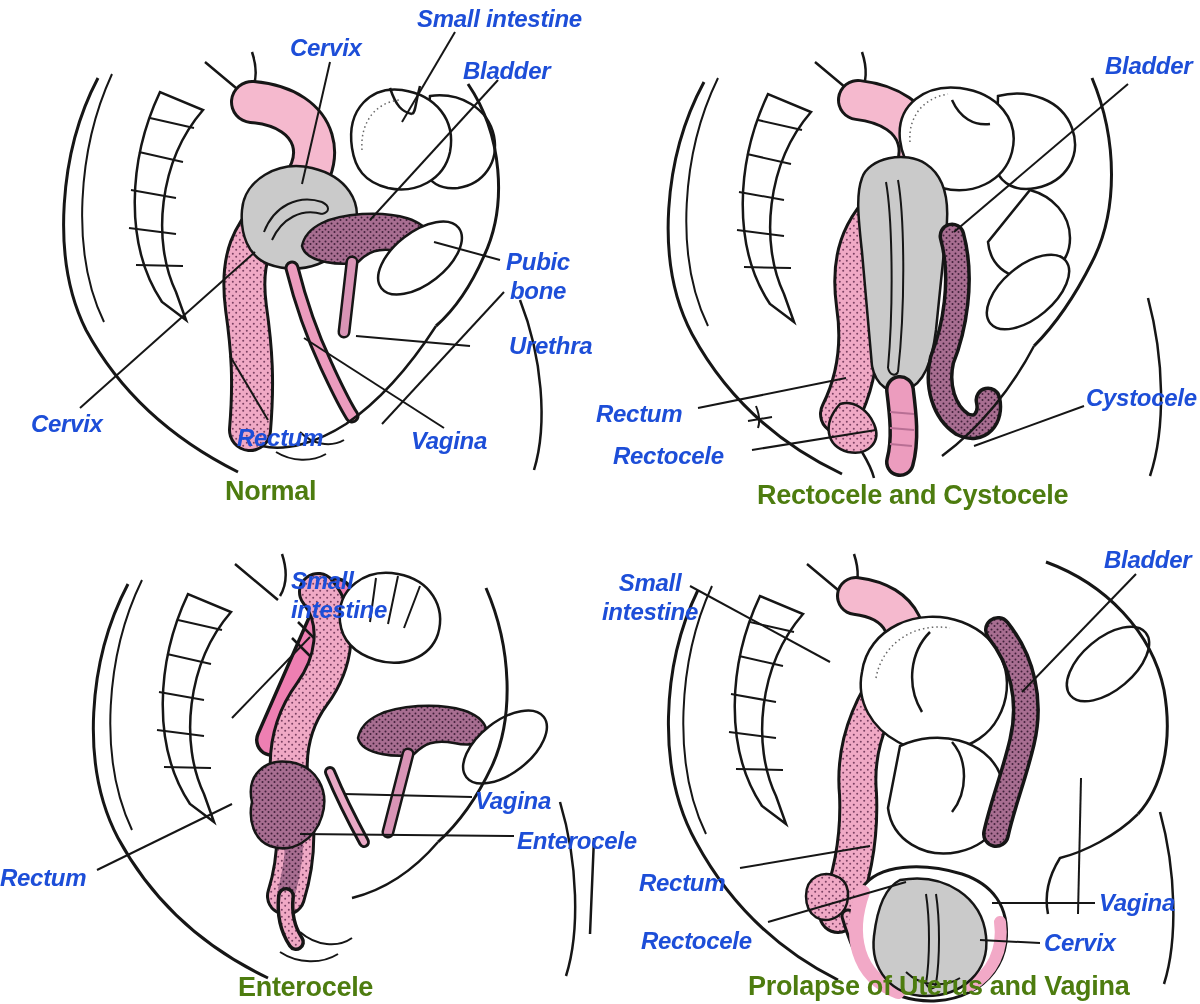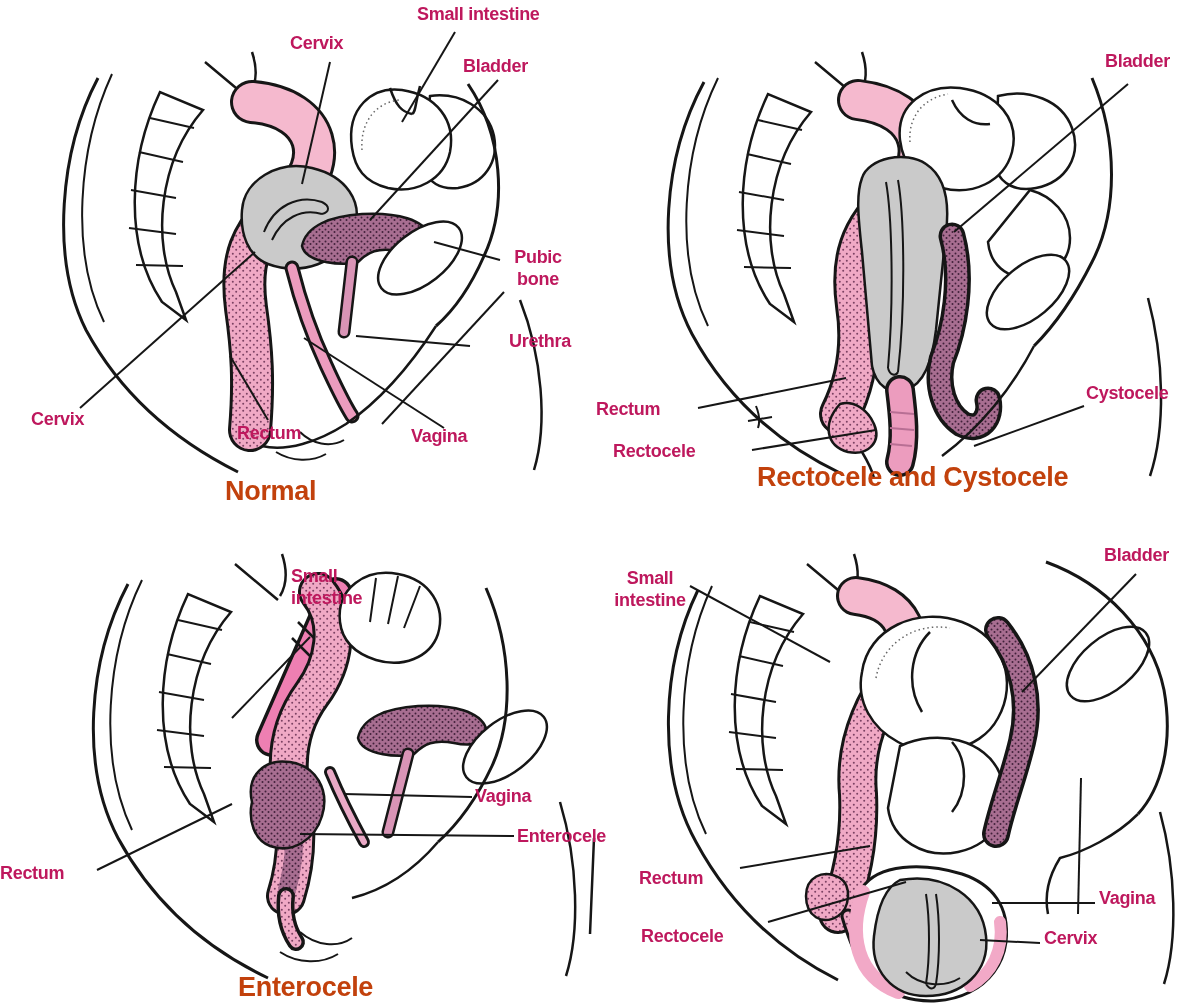--- a/index.html
+++ b/index.html
@@ -1,21 +1,21 @@
 <!DOCTYPE html>
 <html><head>
 <meta charset="utf-8">
 <style>
   html,body{margin:0;padding:0;background:#ffffff;}
   .stage{position:relative;width:1200px;height:1004px;background:#ffffff;overflow:hidden;
          font-family:"Liberation Sans", sans-serif;}
   .art{position:absolute;left:0;top:0;}
-  .label{position:absolute;color:#be185d;font-size:18px;font-weight:600;line-height:1.22;
-         white-space:pre-line;letter-spacing:-0.3px;}
-  .caption{position:absolute;color:#c2410c;font-size:27px;font-weight:600;letter-spacing:-0.3px;
+  .label{position:absolute;color:#1d4ed8;font-size:24px;font-weight:600;line-height:1.22;
+         white-space:pre-line;letter-spacing:-0.3px;font-style:italic;}
+  .caption{position:absolute;color:#4d7c0f;font-size:27px;font-weight:600;letter-spacing:-0.3px;
            white-space:nowrap;}
   .center{text-align:center;}
 </style>
 </head>
 <body>
 
 <div class="stage">
 
 <svg class="art" width="1200" height="1004" viewBox="0 0 1200 1004">
   <defs>
@@ -230,30 +230,31 @@
 <div class="label" style="left:473px;top:331px;margin-left:36px;">Urethra</div>
 <div class="label" style="left:411px;top:426px;">Vagina</div>
 <div class="label" style="left:237px;top:423px;">Rectum</div>
 <div class="label" style="left:31px;top:409px;">Cervix</div>
 <div class="caption" style="left:225px;top:476px;">Normal</div>
 
 <div class="label" style="left:1105px;top:51px;">Bladder</div>
 <div class="label" style="left:596px;top:399px;">Rectum</div>
 <div class="label" style="left:613px;top:441px;">Rectocele</div>
 <div class="label" style="left:1086px;top:383px;">Cystocele</div>
-<div class="caption" style="left:757px;top:462px;">Rectocele and Cystocele</div>
+<div class="caption" style="left:757px;top:480px;">Rectocele and Cystocele</div>
 
 <div class="label" style="left:291px;top:566px;">Small
 intestine</div>
 <div class="label" style="left:475px;top:786px;">Vagina</div>
 <div class="label" style="left:517px;top:826px;">Enterocele</div>
 <div class="label" style="left:0px;top:863px;">Rectum</div>
 <div class="caption" style="left:238px;top:972px;">Enterocele</div>
 
 <div class="label center" style="left:597px;top:568px;width:106px;">Small
 intestine</div>
 <div class="label" style="left:1104px;top:545px;">Bladder</div>
 <div class="label" style="left:639px;top:868px;">Rectum</div>
 <div class="label" style="left:641px;top:926px;">Rectocele</div>
 <div class="label" style="left:1099px;top:888px;">Vagina</div>
 <div class="label" style="left:1044px;top:928px;">Cervix</div>
+<div class="caption" style="left:748px;top:971px;">Prolapse of Uterus and Vagina</div>
 
 </div>
 
 </body></html>

